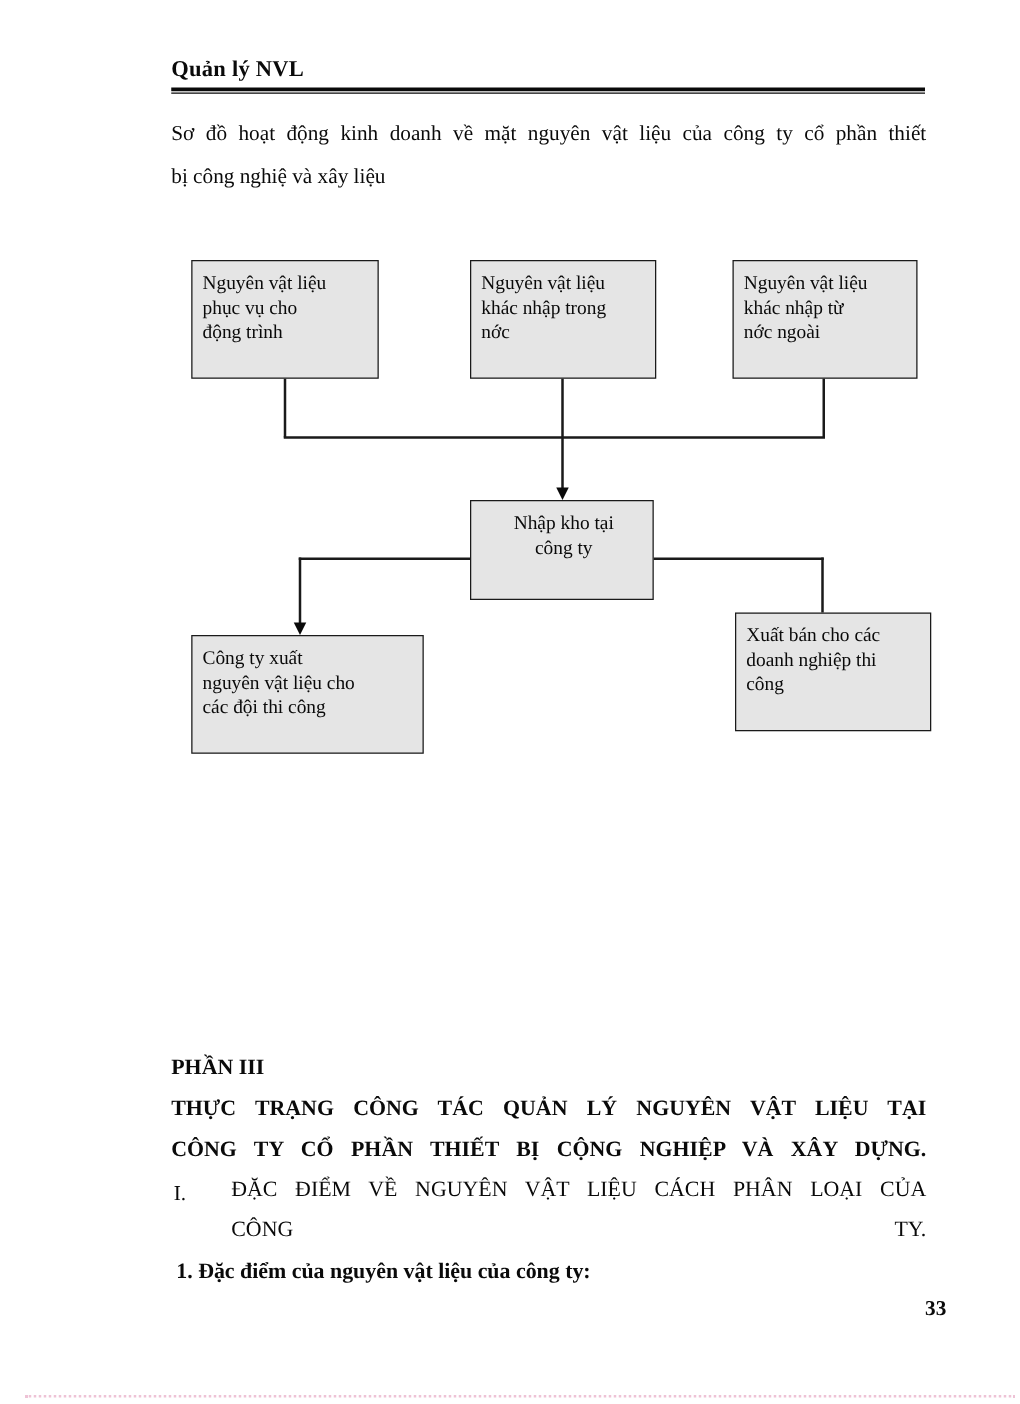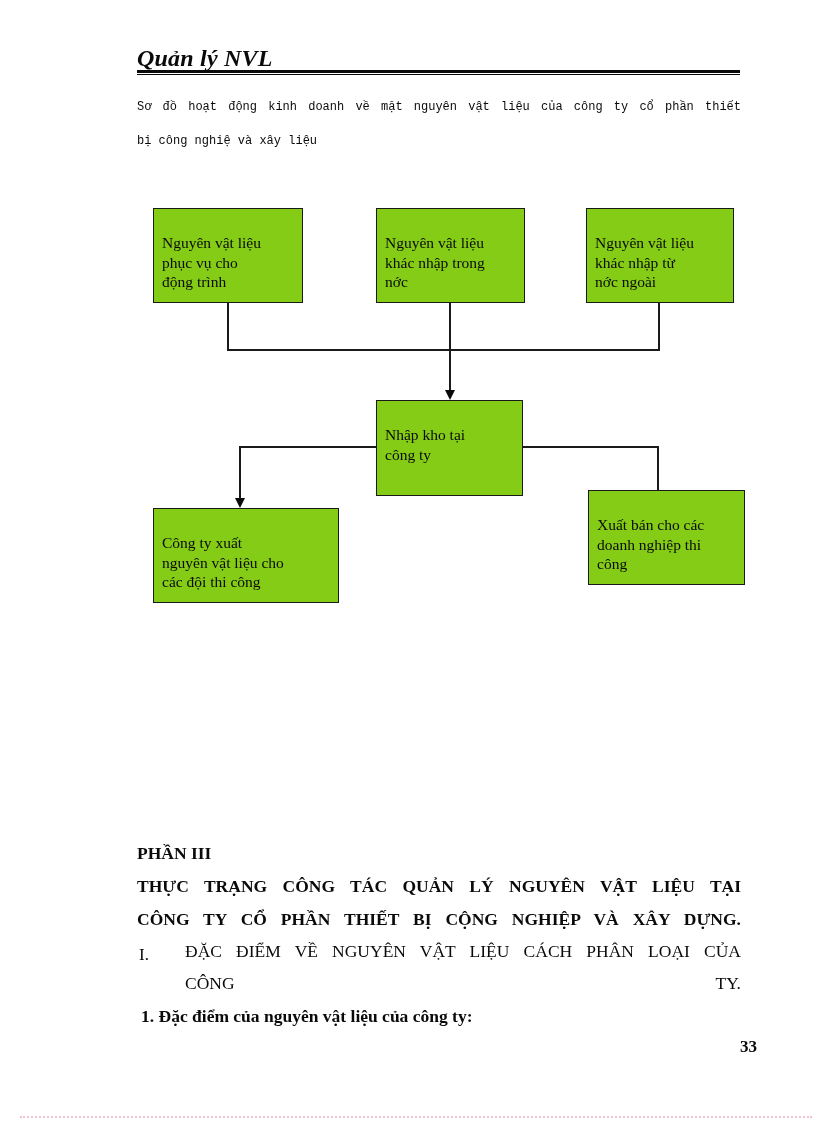--- a/index.html
+++ b/index.html
@@ -8,40 +8,40 @@
     width: 816px; height: 1123px;
     background: #ffffff;
     color: #0a0a0a;
     font-family: "Liberation Serif", "DejaVu Serif", serif;
     overflow: hidden;
   }
 
   
   .doc-header-title {
     position: absolute; left: 137px; top: 45px;
-    font-size: 24px; font-weight: bold; font-style: italic;
+    font-size: 18px; font-weight: bold; 
     letter-spacing: 0.2px;
   }
   .header-rule { position: absolute; left: 137px; top: 70px; width: 603px; }
   .header-rule .r1 { height: 2.5px; background: #0a0a0a; }
   .header-rule .r2 { height: 1.2px; background: #0a0a0a; margin-top: 1.5px; }
 
   
   .intro { position: absolute; left: 137px; top: 90px; width: 604px;
-           font-size: 12px; line-height: 34px; font-family: Liberation Mono, monospace; }
+           font-size: 17px; line-height: 34px; }
   .jl { text-align: justify; text-align-last: justify; }
 
   
   .dbox {
     position: absolute;
     border: 1.5px solid #1a1a1a;
     box-sizing: border-box;
-    padding: 24px 5px 0 8px;
+    padding: 8px 5px 0 8px;
     font-size: 15.5px; line-height: 19.5px;
-    background: #84cc16;
+    background: #e5e5e5;
   }
   .cline { position: absolute; background: #1a1a1a; }
   .arrow-down {
     position: absolute; width: 0; height: 0;
     border-left: 5px solid transparent;
     border-right: 5px solid transparent;
     border-top: 10px solid #0a0a0a;
   }
 
   
@@ -91,21 +91,21 @@
     <div>khác nhập từ</div>
     <div>nớc   ngoài</div>
   </div>
 
   <div class="cline" style="left:227px; top:303px; width:2px; height:47px;"></div>
   <div class="cline" style="left:449px; top:303px; width:2px; height:88px;"></div>
   <div class="cline" style="left:658px; top:303px; width:2px; height:47px;"></div>
   <div class="cline" style="left:227px; top:349px; width:433px; height:2px;"></div>
   <div class="arrow-down" style="left:445px; top:390px;"></div>
 
-  <div class="dbox" style="left:376px; top:400px; width:147px; height:96px;">
+  <div class="dbox" style="left:376px; top:400px; width:147px; height:80px;text-align:center;">
     <div>Nhập kho tại</div>
     <div>công ty</div>
   </div>
 
   <div class="cline" style="left:239px; top:446px; width:137px; height:2px;"></div>
   <div class="cline" style="left:239px; top:446px; width:2px; height:53px;"></div>
   <div class="arrow-down" style="left:235px; top:498px;"></div>
 
   <div class="cline" style="left:523px; top:446px; width:136px; height:2px;"></div>
   <div class="cline" style="left:657px; top:446px; width:2px; height:51px;"></div>

